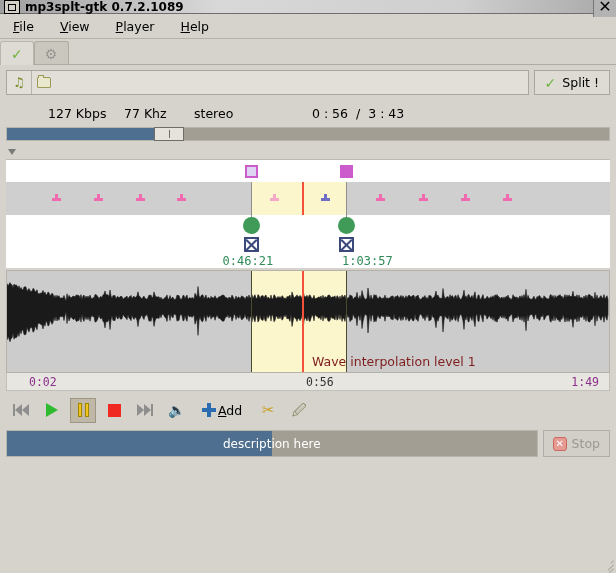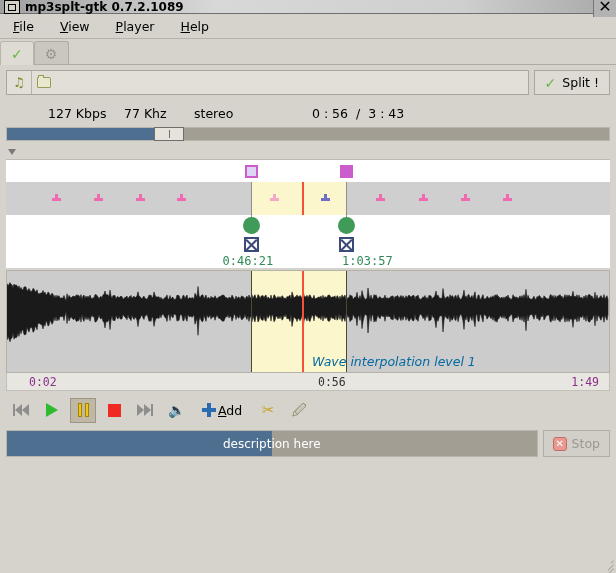--- a/index.html
+++ b/index.html
@@ -131,25 +131,25 @@
   .sp-x::after{transform:rotate(-45deg);}
   .sp-time{position:absolute;color:#2e8b57;font-size:12px;font-family:"DejaVu Sans Mono","Liberation Mono",monospace;}
   .sp-vline{position:absolute;width:1px;background:#8f8f8f;}
 
   
   .wavewrap{margin:2px 6px 0 6px;border:1px solid #b5b2aa;background:#ccc;position:relative;height:103px;box-sizing:border-box;}
   .wave-sel{position:absolute;top:0;bottom:0;background:#fcf6cd;}
   .wave-bnd{position:absolute;top:0;bottom:0;width:1px;background:#4a4a30;}
   .wave-play{position:absolute;top:0;bottom:0;width:2px;background:#f4503a;}
   .wave-svg{position:absolute;left:0;top:0;}
-  .wave-label{position:absolute;left:305px;bottom:3px;font-size:12.5px;color:#0369a1;font-style:italic;}
+  .wave-label{position:absolute;left:305px;bottom:3px;font-size:12.5px;color:#7f1d1d;}
   .axis{margin:0 6px;height:18px;background:#e8e6e0;border:1px solid #c3c0b9;border-top:none;position:relative;box-sizing:border-box;}
   .axis span{position:absolute;top:2px;font-size:11.5px;font-family:"DejaVu Sans Mono","Liberation Mono",monospace;}
   .ax-l{left:22px;color:#8b2f8b;}
-  .ax-c{left:311px;color:#333;}
+  .ax-c{left:299px;color:#333;}
   .ax-r{right:10px;color:#8b2f8b;}
 
   
   .toolbar{display:flex;align-items:center;height:32px;padding:3px 8px 0 8px;gap:5px;}
   .tbtn{width:26px;height:25px;display:flex;align-items:center;justify-content:center;box-sizing:border-box;}
   .tbtn.pressed{background:#bfb8a7;border:1px solid #9d9684;}
   .prev-ico,.next-ico{display:flex;align-items:center;color:#8a8a8a;}
   .tri-l{width:0;height:0;border-top:6px solid transparent;border-bottom:6px solid transparent;border-right:7px solid #8e8e8e;}
   .tri-r{width:0;height:0;border-top:6px solid transparent;border-bottom:6px solid transparent;border-left:7px solid #8e8e8e;}
   .bar-s{width:2px;height:12px;background:#8e8e8e;}

